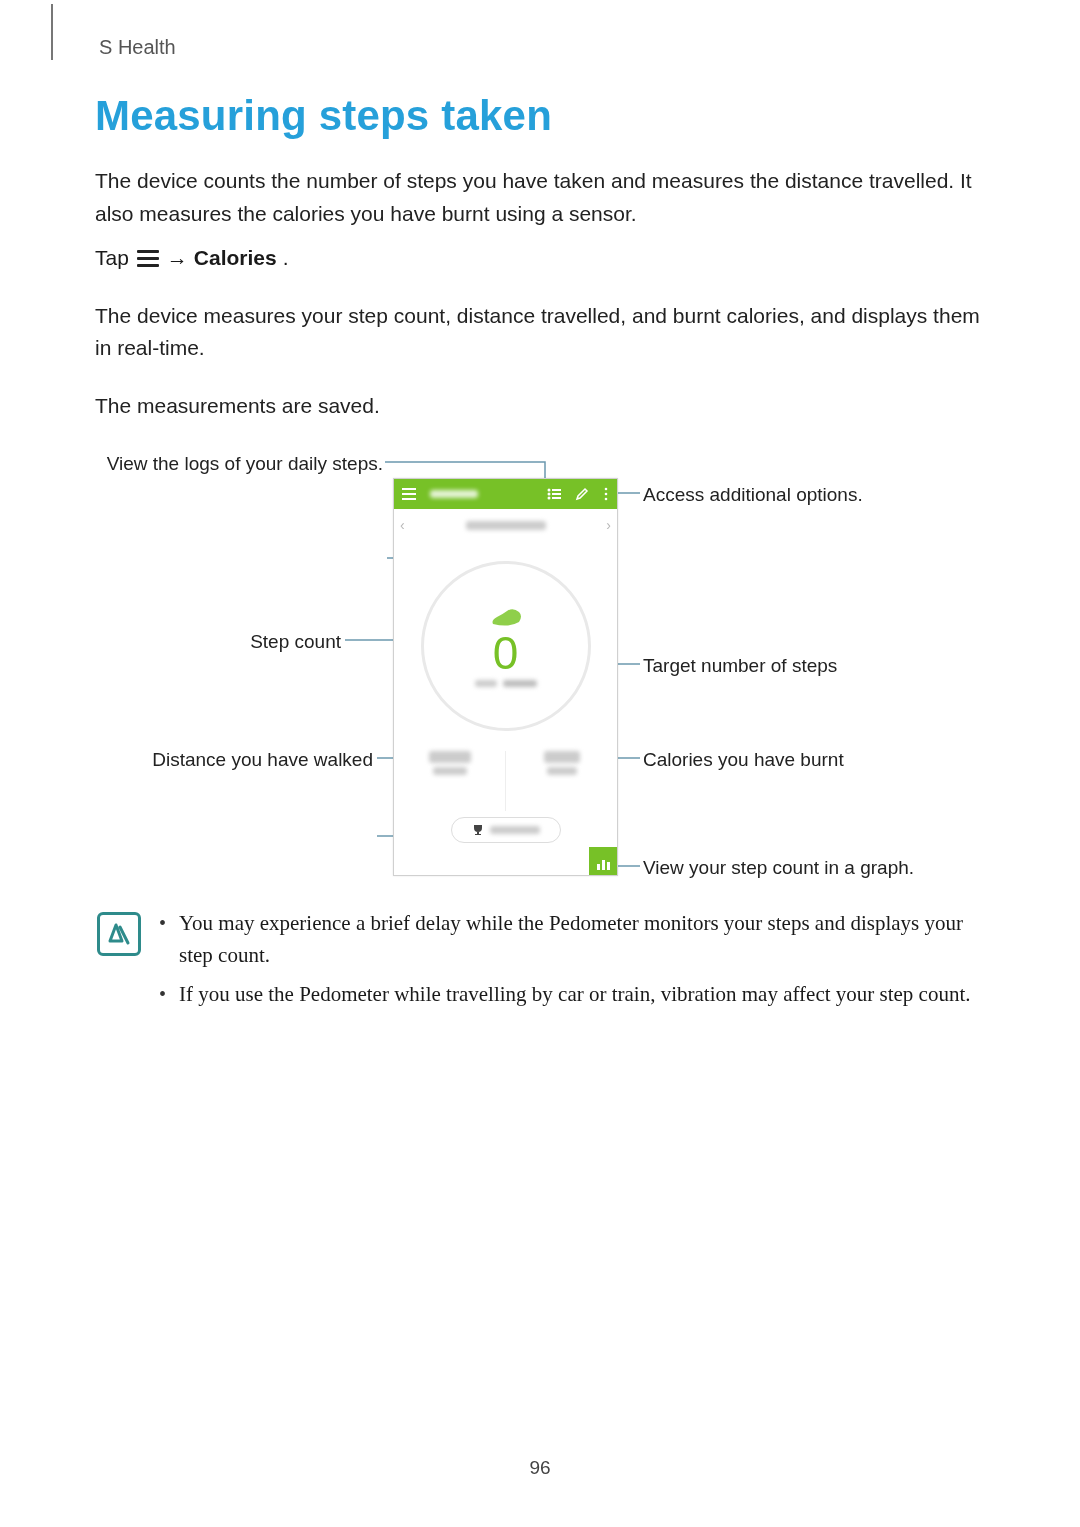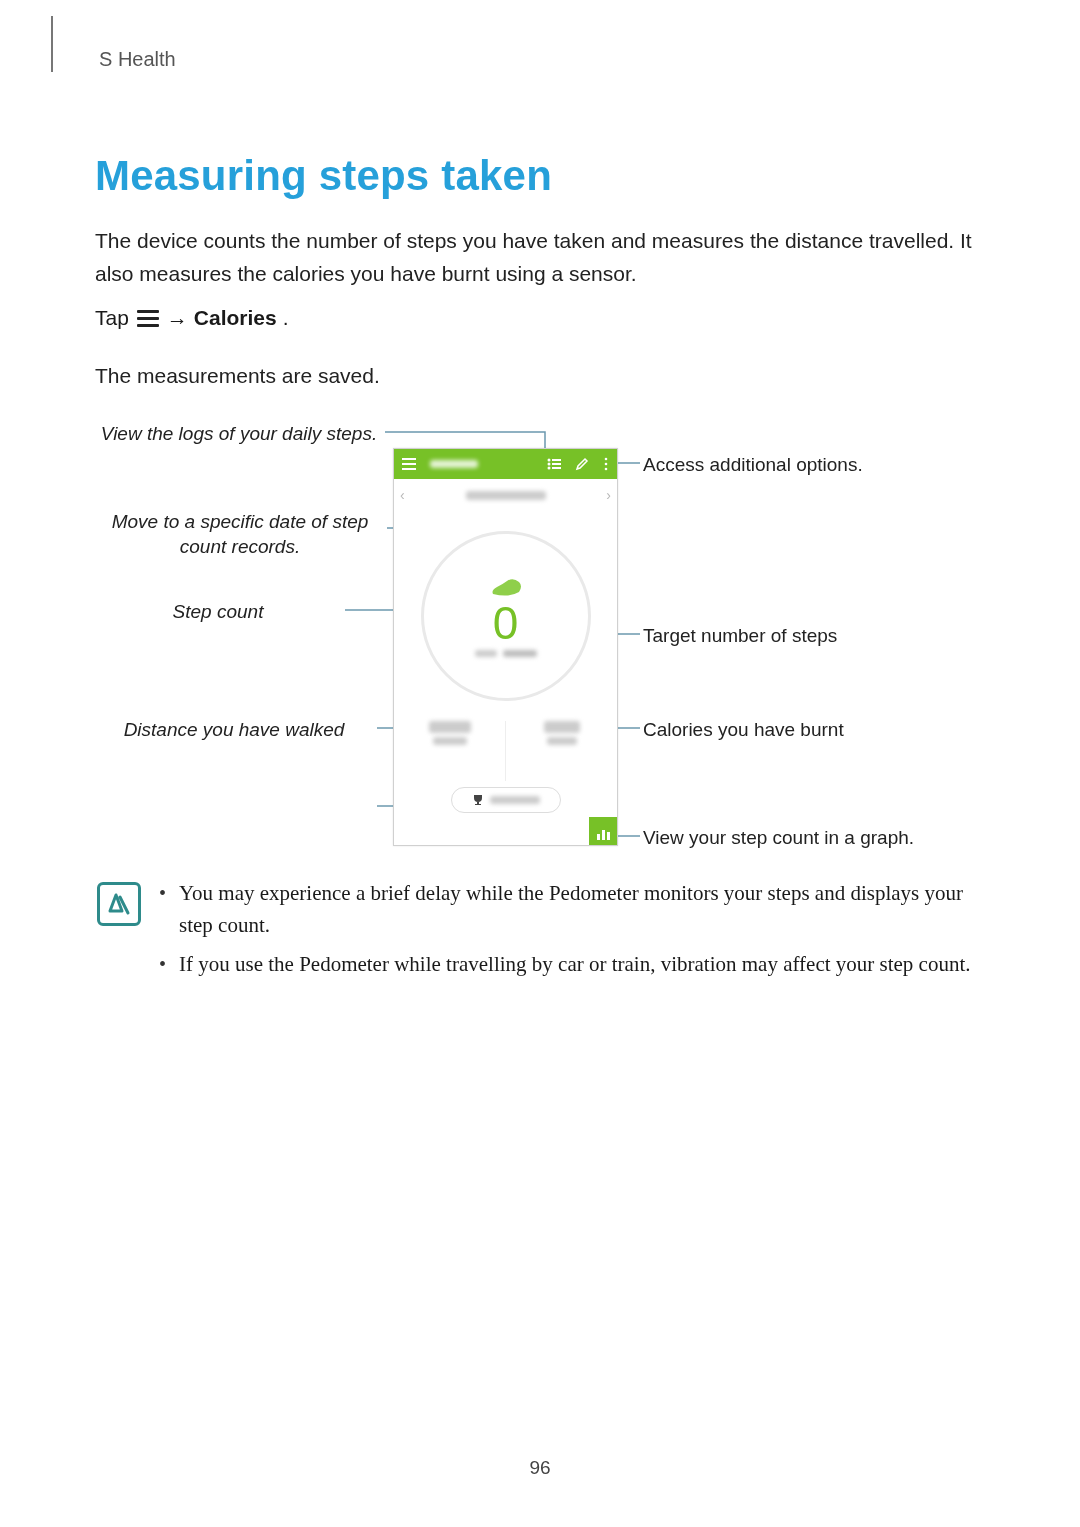--- a/index.html
+++ b/index.html
@@ -5,21 +5,21 @@
   * { box-sizing: border-box; margin: 0; padding: 0; }
   body {
     width: 1080px;
     height: 1527px;
     background: #fff;
     font-family: -apple-system, "Segoe UI", Arial, sans-serif;
     position: relative;
     color: #1a1a1a;
   }
   .page {
-    padding: 16px 95px;
+    padding: 4px 95px;
     position: relative;
     height: 100%;
   }
   .header {
     position: relative;
     height: 64px;
   }
   .header-rule {
     position: absolute;
     left: -44px;
@@ -29,21 +29,21 @@
     background: #777;
   }
   .header-text {
     position: absolute;
     left: 4px;
     top: 32px;
     font-size: 20px;
     color: #555;
   }
   h1.title {
-    margin-top: 72px;
+    margin-top: 24px;
     font-size: 42px;
     font-weight: 700;
     color: #26a0da;
     letter-spacing: 0.2px;
   }
   p.body {
     margin-top: 25px;
     font-size: 21px;
     line-height: 1.55;
     color: #222;
@@ -78,21 +78,21 @@
     height: 440px;
     margin: 26px auto 0;
   }
   .callout {
     position: absolute;
     font-size: 19px;
     color: #222;
     line-height: 1.3;
   }
   .callout.right { text-align: right; }
-  .callout.left  { text-align: center; font-style: italic; }
+  .callout.left  { text-align: right; }
 
   .leader {
     stroke: #6b98ae;
     stroke-width: 1.5;
     fill: none;
   }
 
   
   .phone {
     position: absolute;
@@ -244,20 +244,21 @@
     <span class="hamb-icon">
       <span></span>
         <span></span>
         <span></span>
     </span>
     <span>→</span>
     <span class="bold">Calories</span>
     <span>.</span>
   </div>
 
+  <p class="body">The device measures your step count, distance travelled, and burnt calories, and displays them in real-time.</p>
   <p class="body">The measurements are saved.</p>
 
   <div class="figure">
 
     <svg width="890" height="440" style="position:absolute;left:0;top:0;pointer-events:none">
 
       <polyline class="leader" points="290,14 450,14 450,40"></polyline>
 
       <polyline class="leader" points="508,45 545,45"></polyline>
 
@@ -270,24 +271,20 @@
       <polyline class="leader" points="282,310 340,310"></polyline>
 
       <polyline class="leader" points="470,310 545,310"></polyline>
 
       <polyline class="leader" points="282,388 376,388"></polyline>
 
       <polyline class="leader" points="520,418 545,418"></polyline>
     </svg>
 
     <div class="callout left" style="left:0;top:4px;width:288px">View the logs of your daily steps.</div>
-    <div class="callout left" style="left:0;top:92px;width:290px">
-      <span>Move to a specific date of step</span><br>
-      <span>count records.</span>
-    </div>
     <div class="callout left" style="left:0;top:182px;width:246px">Step count</div>
     <div class="callout left" style="left:0;top:300px;width:278px">Distance you have walked</div>
 
     <div class="callout right" style="left:548px;top:35px">Access additional options.</div>
     <div class="callout right" style="left:548px;top:206px">Target number of steps</div>
     <div class="callout right" style="left:548px;top:300px">Calories you have burnt</div>
     <div class="callout right" style="left:548px;top:408px">View your step count in a graph.</div>
 
     <div class="phone">
       <div class="appbar">

